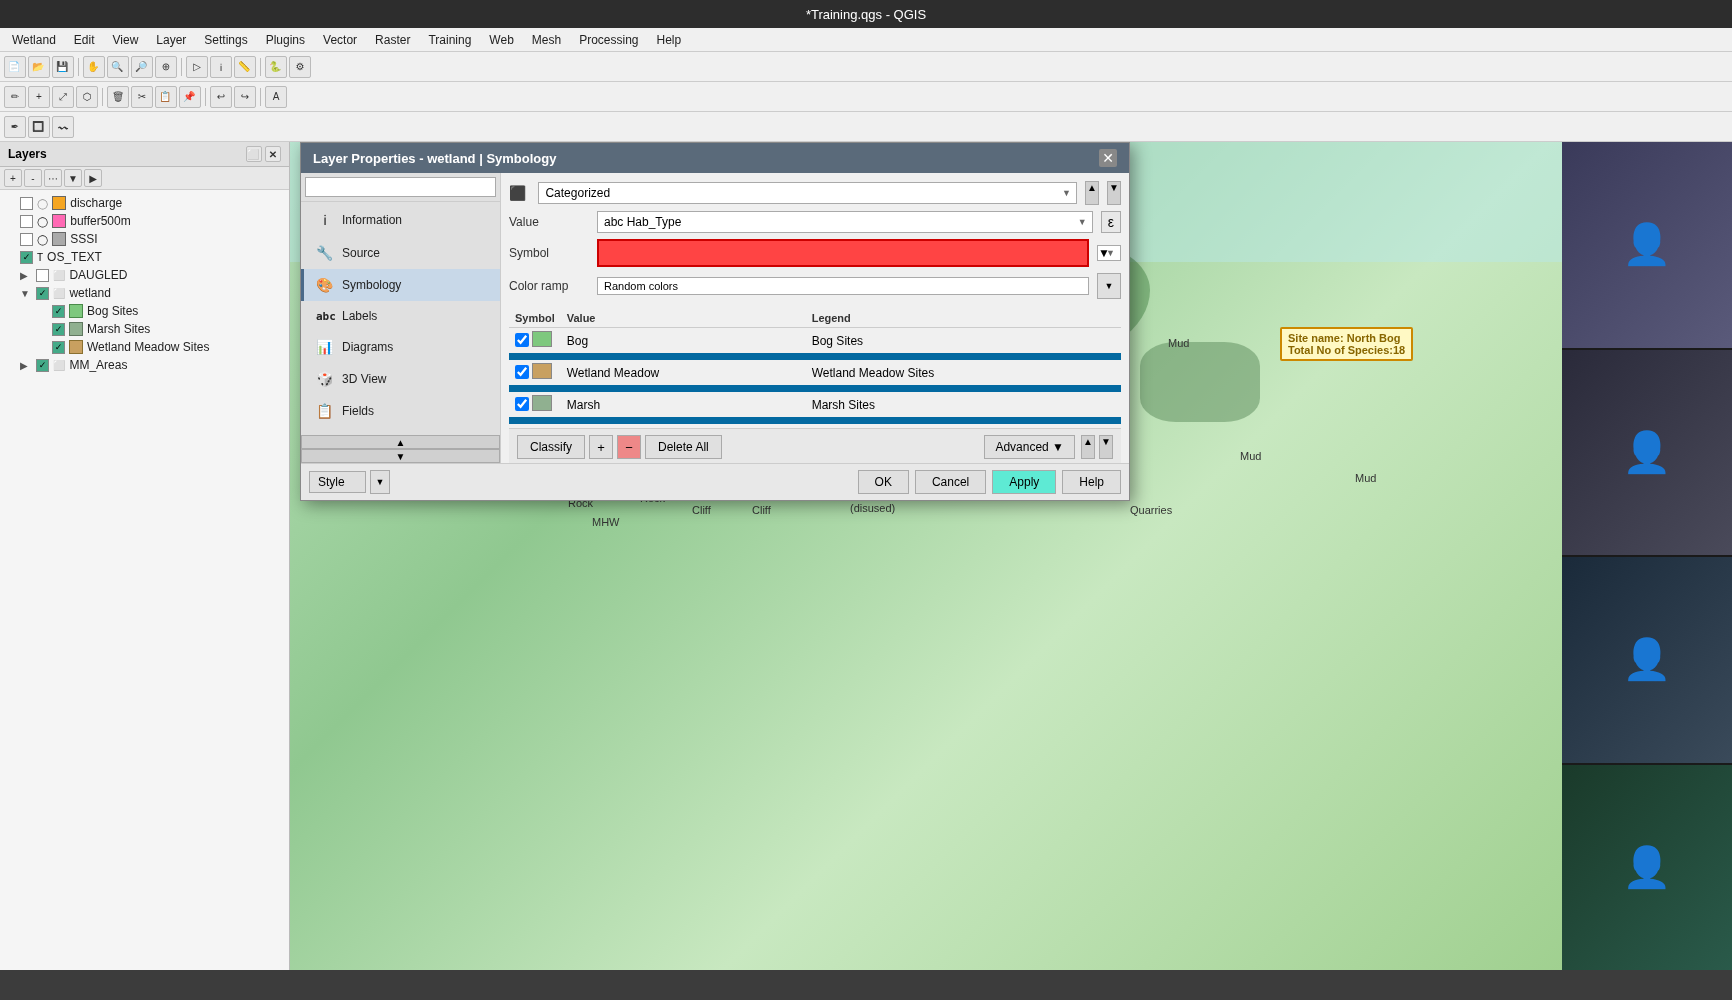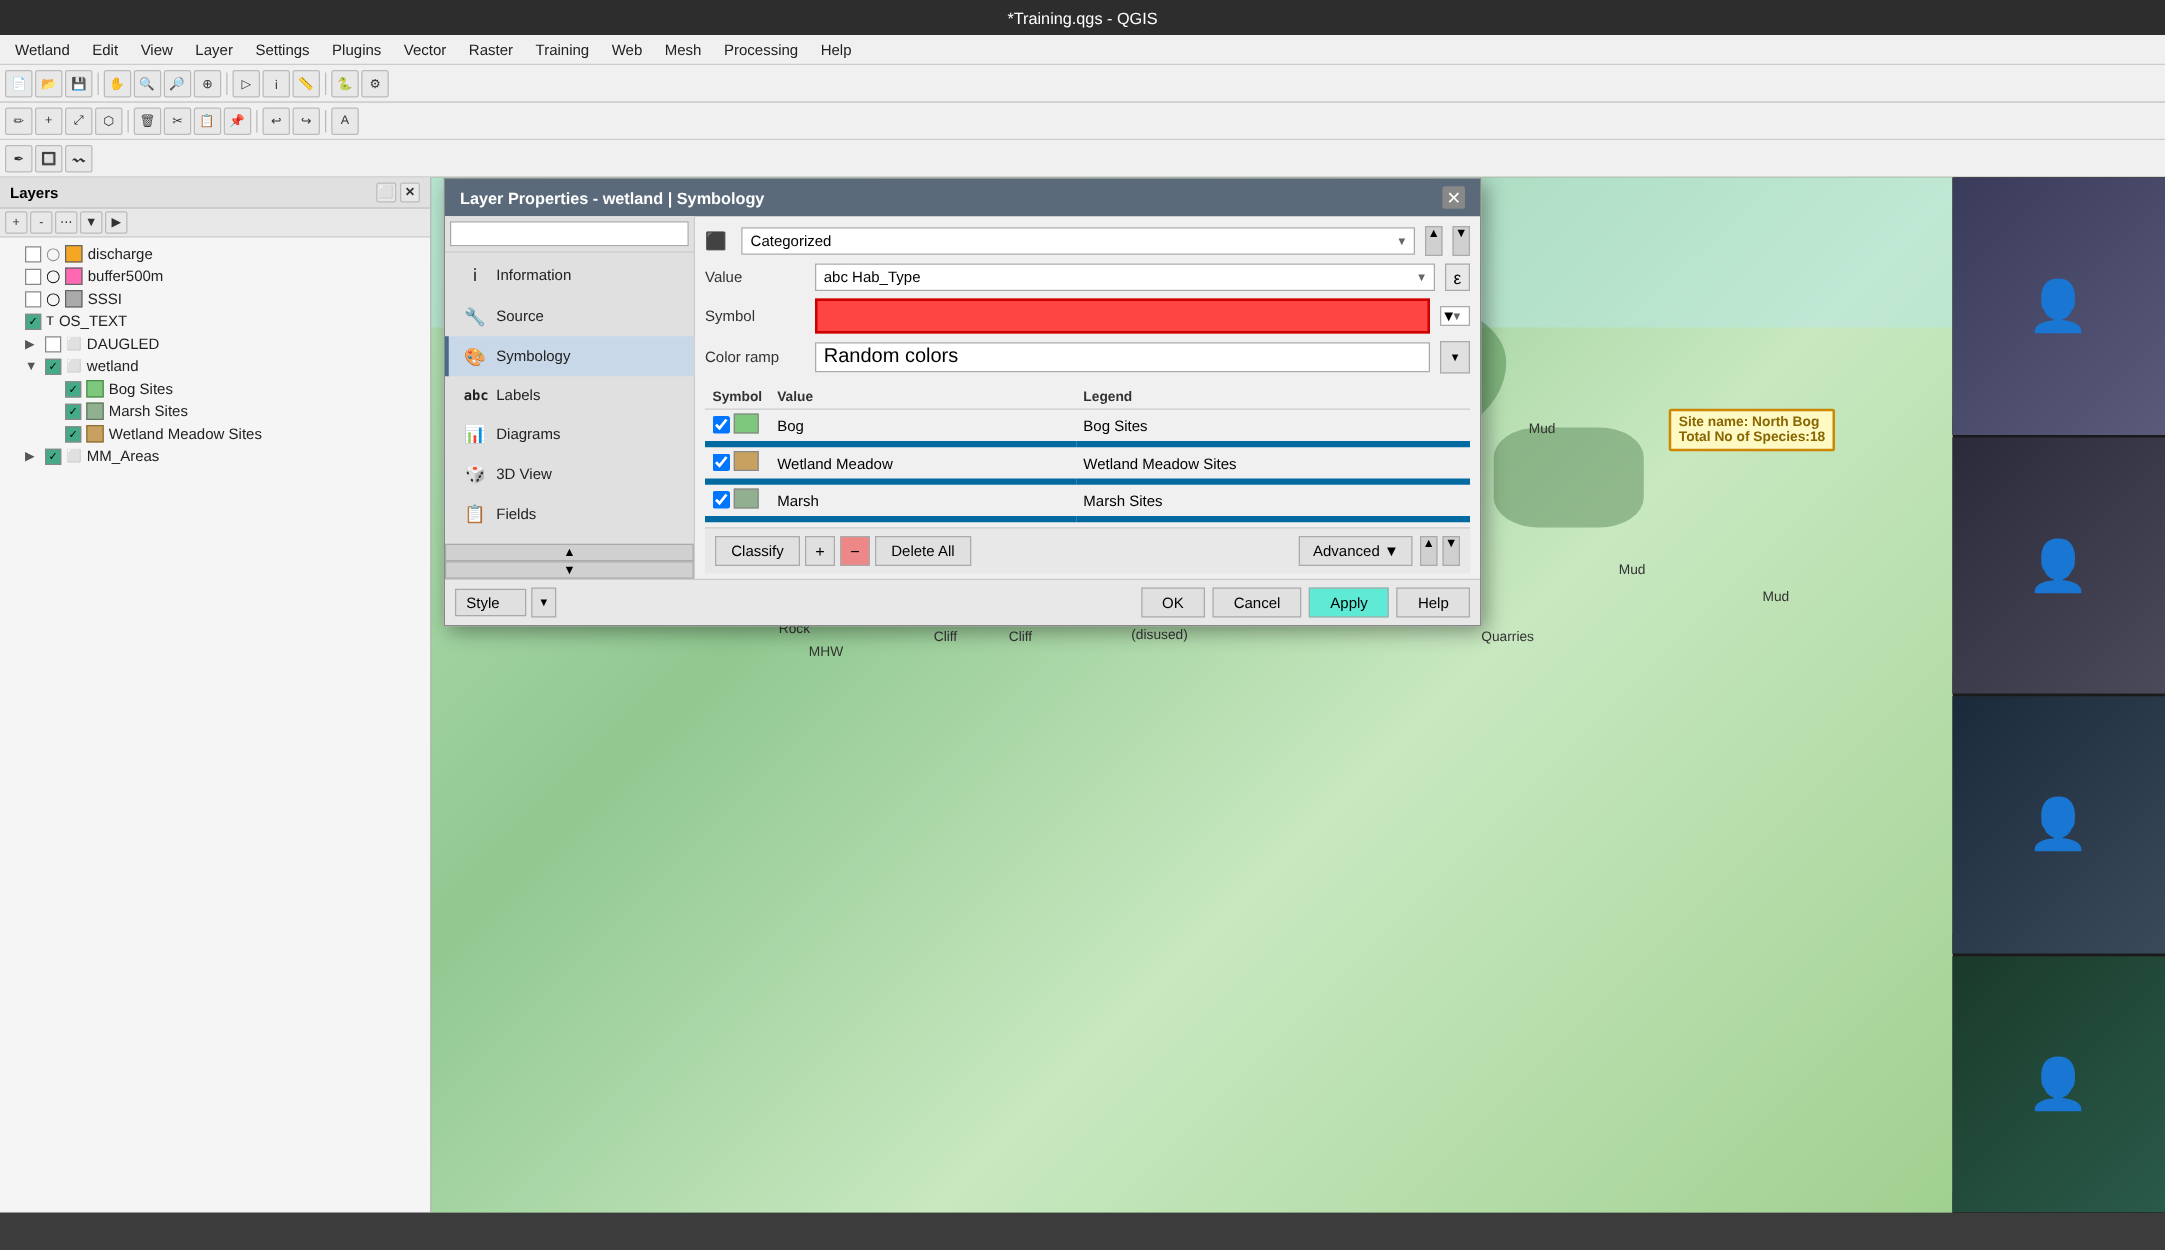--- a/index.html
+++ b/index.html
@@ -56,21 +56,21 @@
     .tb-sep { width: 1px; height: 18px; background: #bbb; margin: 0 2px; }
 
     
     #main {
       display: flex;
       height: calc(1000px - 28px - 24px - 30px - 30px - 30px - 30px);
     }
 
     
     #layers-panel {
-      width: 345px;
+      width: 290px;
       background: #f5f5f5;
       border-right: 1px solid #bbb;
       display: flex;
       flex-direction: column;
     }
     #layers-header {
       background: #e0e0e0;
       padding: 4px 8px;
       font-weight: bold;
       font-size: 12px;
@@ -263,21 +263,21 @@
       text-align: left;
       font-size: 11px;
       font-weight: bold;
       padding: 3px 6px;
       border-bottom: 1px solid #ccc;
       color: #333;
     }
     #sym-table td {
       padding: 3px 6px;
       font-size: 12px;
-      border-bottom: 5px solid #0369a1;
+      border-bottom: 7px solid #0369a1;
       margin-left: 42px;
     }
     .sym-color-cell { width: 30px; }
     .sym-swatch { width: 20px; height: 16px; border: 1px solid #888; }
     .row-check { width: 14px; height: 14px; }
 
     
     #layer-props-actions {
       display: flex;
       align-items: center;
@@ -660,21 +660,21 @@
               <span class="sym-label">Symbol</span>
               <div class="symbol-red-box"></div>
               <div class="select-wrapper" style="flex:0;width:24px;">
                 <select style="width:24px;padding:0;"><option>▼</option></select>
               </div>
             </div>
 
             <div class="sym-row">
               <span class="sym-label">Color ramp</span>
               <div style="flex:1;display:flex;align-items:center;border:1px solid #aaa;background:#fff;padding:2px 6px;">
-                <span style="font-size:16px;">Random colors</span>
+                <span style="font-size:11px;">Random colors</span>
               </div>
               <div style="width:24px;height:26px;background:#e0e0e0;border:1px solid #aaa;display:flex;align-items:center;justify-content:center;cursor:pointer;font-size:9px;">▼</div>
             </div>
 
             <table id="sym-table">
               <thead>
                 <tr>
                   <th>Symbol</th>
                   <th>Value</th>
                   <th>Legend</th>

